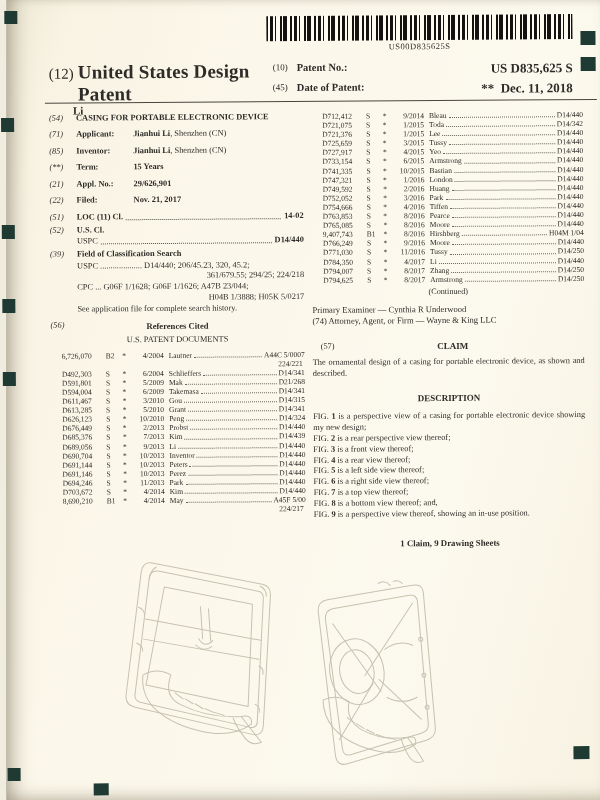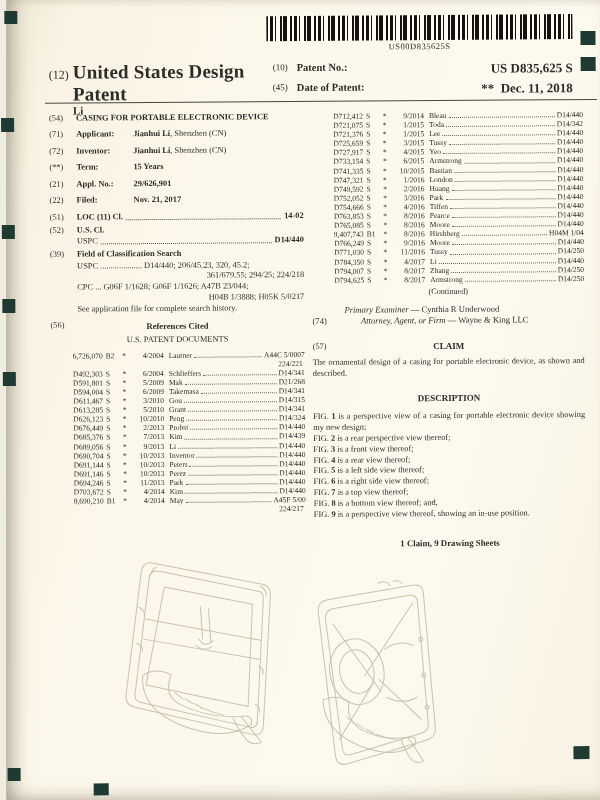--- a/index.html
+++ b/index.html
@@ -4,65 +4,65 @@
 <style>
   html,body{margin:0;padding:0;}
   body{width:600px;height:800px;overflow:hidden;background:#f0ece0;font-family:"Liberation Serif",serif;color:#2e2c28;}
   .page{position:absolute;left:6px;top:0;width:594px;height:800px;
     background:linear-gradient(105deg,#efe9d6 0%,#f8f3e3 8%,#fbf7ea 30%,#fcf9ee 70%,#f7f2e2 100%);
     box-shadow:inset 16px 0 20px -12px rgba(110,100,80,.55), inset 0 -12px 16px -10px rgba(130,120,95,.45), inset 0 6px 10px -8px rgba(140,130,105,.35);
     border-left:1px solid #c4bdab;}
   .content{position:absolute;left:0;top:0;width:594px;height:800px;transform:rotate(-0.4deg);}
   .abs{position:absolute;}
   .b{font-weight:bold;}
-  .i{font-style:italic;margin-left:32px;}
+  .i{}
 
   
   .barcode{width:306px;height:25px;
     background:repeating-linear-gradient(90deg,#141210 0 2px,#fdfaf0 2px 4px,#141210 4px 7px,#fdfaf0 7px 9px,#141210 9px 10px,#fdfaf0 10px 14px,#141210 14px 16px,#fdfaf0 16px 17px,#141210 17px 21px,#fdfaf0 21px 24px);}
   .barcode-text{text-align:center;font-size:8.5px;letter-spacing:.5px;margin-top:1px;}
 
   
-  .hdr-code{font-size:12px;text-align:right;}
+  .hdr-code{font-size:15px;text-align:right;}
   .hdr-title{font-size:19px;font-weight:bold;letter-spacing:.2px;}
   .hdr-name{font-size:11px;font-weight:bold;margin-left:24px;margin-top:-1px;}
   .hdr-right{position:absolute;left:268px;top:62px;width:300px;font-size:10.5px;}
   .hdr-row{display:flex;margin-bottom:4px;}
   .hdr-row .lab{font-weight:bold;}
   .hdr-row .cd{width:24px;font-size:9px;}
   .hdr-val{margin-left:auto;font-weight:bold;font-size:13px;}
   .rule{position:absolute;left:40px;top:101px;width:552px;height:1px;background:#4a463e;}
 
   
   .col-l{position:absolute;left:44px;top:112px;width:254px;font-size:8.4px;}
   .col-r{position:absolute;left:306px;top:112px;width:272px;font-size:8.4px;}
 
   .f{display:flex;margin-bottom:6.2px;line-height:1.22;}
-  .f-code{width:27px;flex:none;}
+  .f-code{width:27px;flex:none;font-style:italic;}
   .f-lab{width:57px;flex:none;font-weight:bold;}
   .leader{flex:1;border-bottom:1px dotted #55524a;margin:0 3px 2px 3px;}
   .indent{margin-left:27px;}
   .sec-center{text-align:center;font-weight:bold;margin:13px 0 4px 0;font-size:8.6px;}
   .sec-center2{text-align:center;margin:0 0 7px 0;font-size:8.4px;}
   .fcs{line-height:1.28;margin-bottom:6px;}
   .fcs .r{text-align:right;}
 
   
   .ref-row{display:flex;font-size:7.5px;line-height:9.1px;}
-  .r-num{width:52px;text-align:right;flex:none;}
+  .r-num{width:52px;text-align:center;flex:none;}
   .r-code{width:14px;padding-left:3px;flex:none;}
   .r-star{width:9px;text-align:center;flex:none;}
   .r-date{width:35px;text-align:right;padding-right:5px;flex:none;}
   .r-lead{flex:1;border-bottom:1px dotted #6a665c;margin:0 2px 2px 2px;min-width:8px;}
   .r-cls2{font-size:7.5px;line-height:9.1px;text-align:right;padding-right:2px;}
   .continued{text-align:center;font-size:8.2px;margin:3px 0 8px 0;}
 
   .exam{font-size:8.6px;line-height:1.35;}
   .claim-head{display:flex;margin:14px 0 6px 0;}
-  .claim-head .cd{width:60px;}
+  .claim-head .cd{width:60px;margin-left:8px;}
   .claim-head .t{font-weight:bold;flex:1;text-align:center;margin-right:60px;font-size:9px;}
   .just{text-align:justify;line-height:1.3;}
   .desc-head{text-align:center;font-weight:bold;font-size:9px;margin:14px 0 8px 0;}
   .figs{line-height:1.3;}
   .figs div{text-align:justify;}
   .sheets{text-align:center;font-weight:bold;font-size:8.8px;margin-top:18px;}
 
   
   svg.draw{position:absolute;}
   svg.draw path, svg.draw line, svg.draw ellipse, svg.draw circle{fill:none;stroke:#c7c2b0;stroke-width:1;stroke-linejoin:round;stroke-linecap:round;}
@@ -106,21 +106,21 @@
       <div class="f">
           <span class="f-code">(54)</span>
           <span class="b" style="width:200px;">CASING FOR PORTABLE ELECTRONIC DEVICE</span>
         </div>
       <div class="f">
           <span class="f-code">(71)</span>
           <span class="f-lab">Applicant:</span>
           <span><span class="b">Jianhui Li</span><span>, Shenzhen (CN)</span></span>
         </div>
       <div class="f">
-          <span class="f-code">(72)</span>
+          <span class="f-code">(85)</span>
           <span class="f-lab">Inventor:</span>
           <span><span class="b">Jianhui Li</span><span>, Shenzhen (CN)</span></span>
         </div>
       <div class="f">
           <span class="f-code">(**)</span>
           <span class="f-lab">Term:</span>
           <span class="b">15 Years</span>
         </div>
       <div class="f">
           <span class="f-code">(21)</span>

